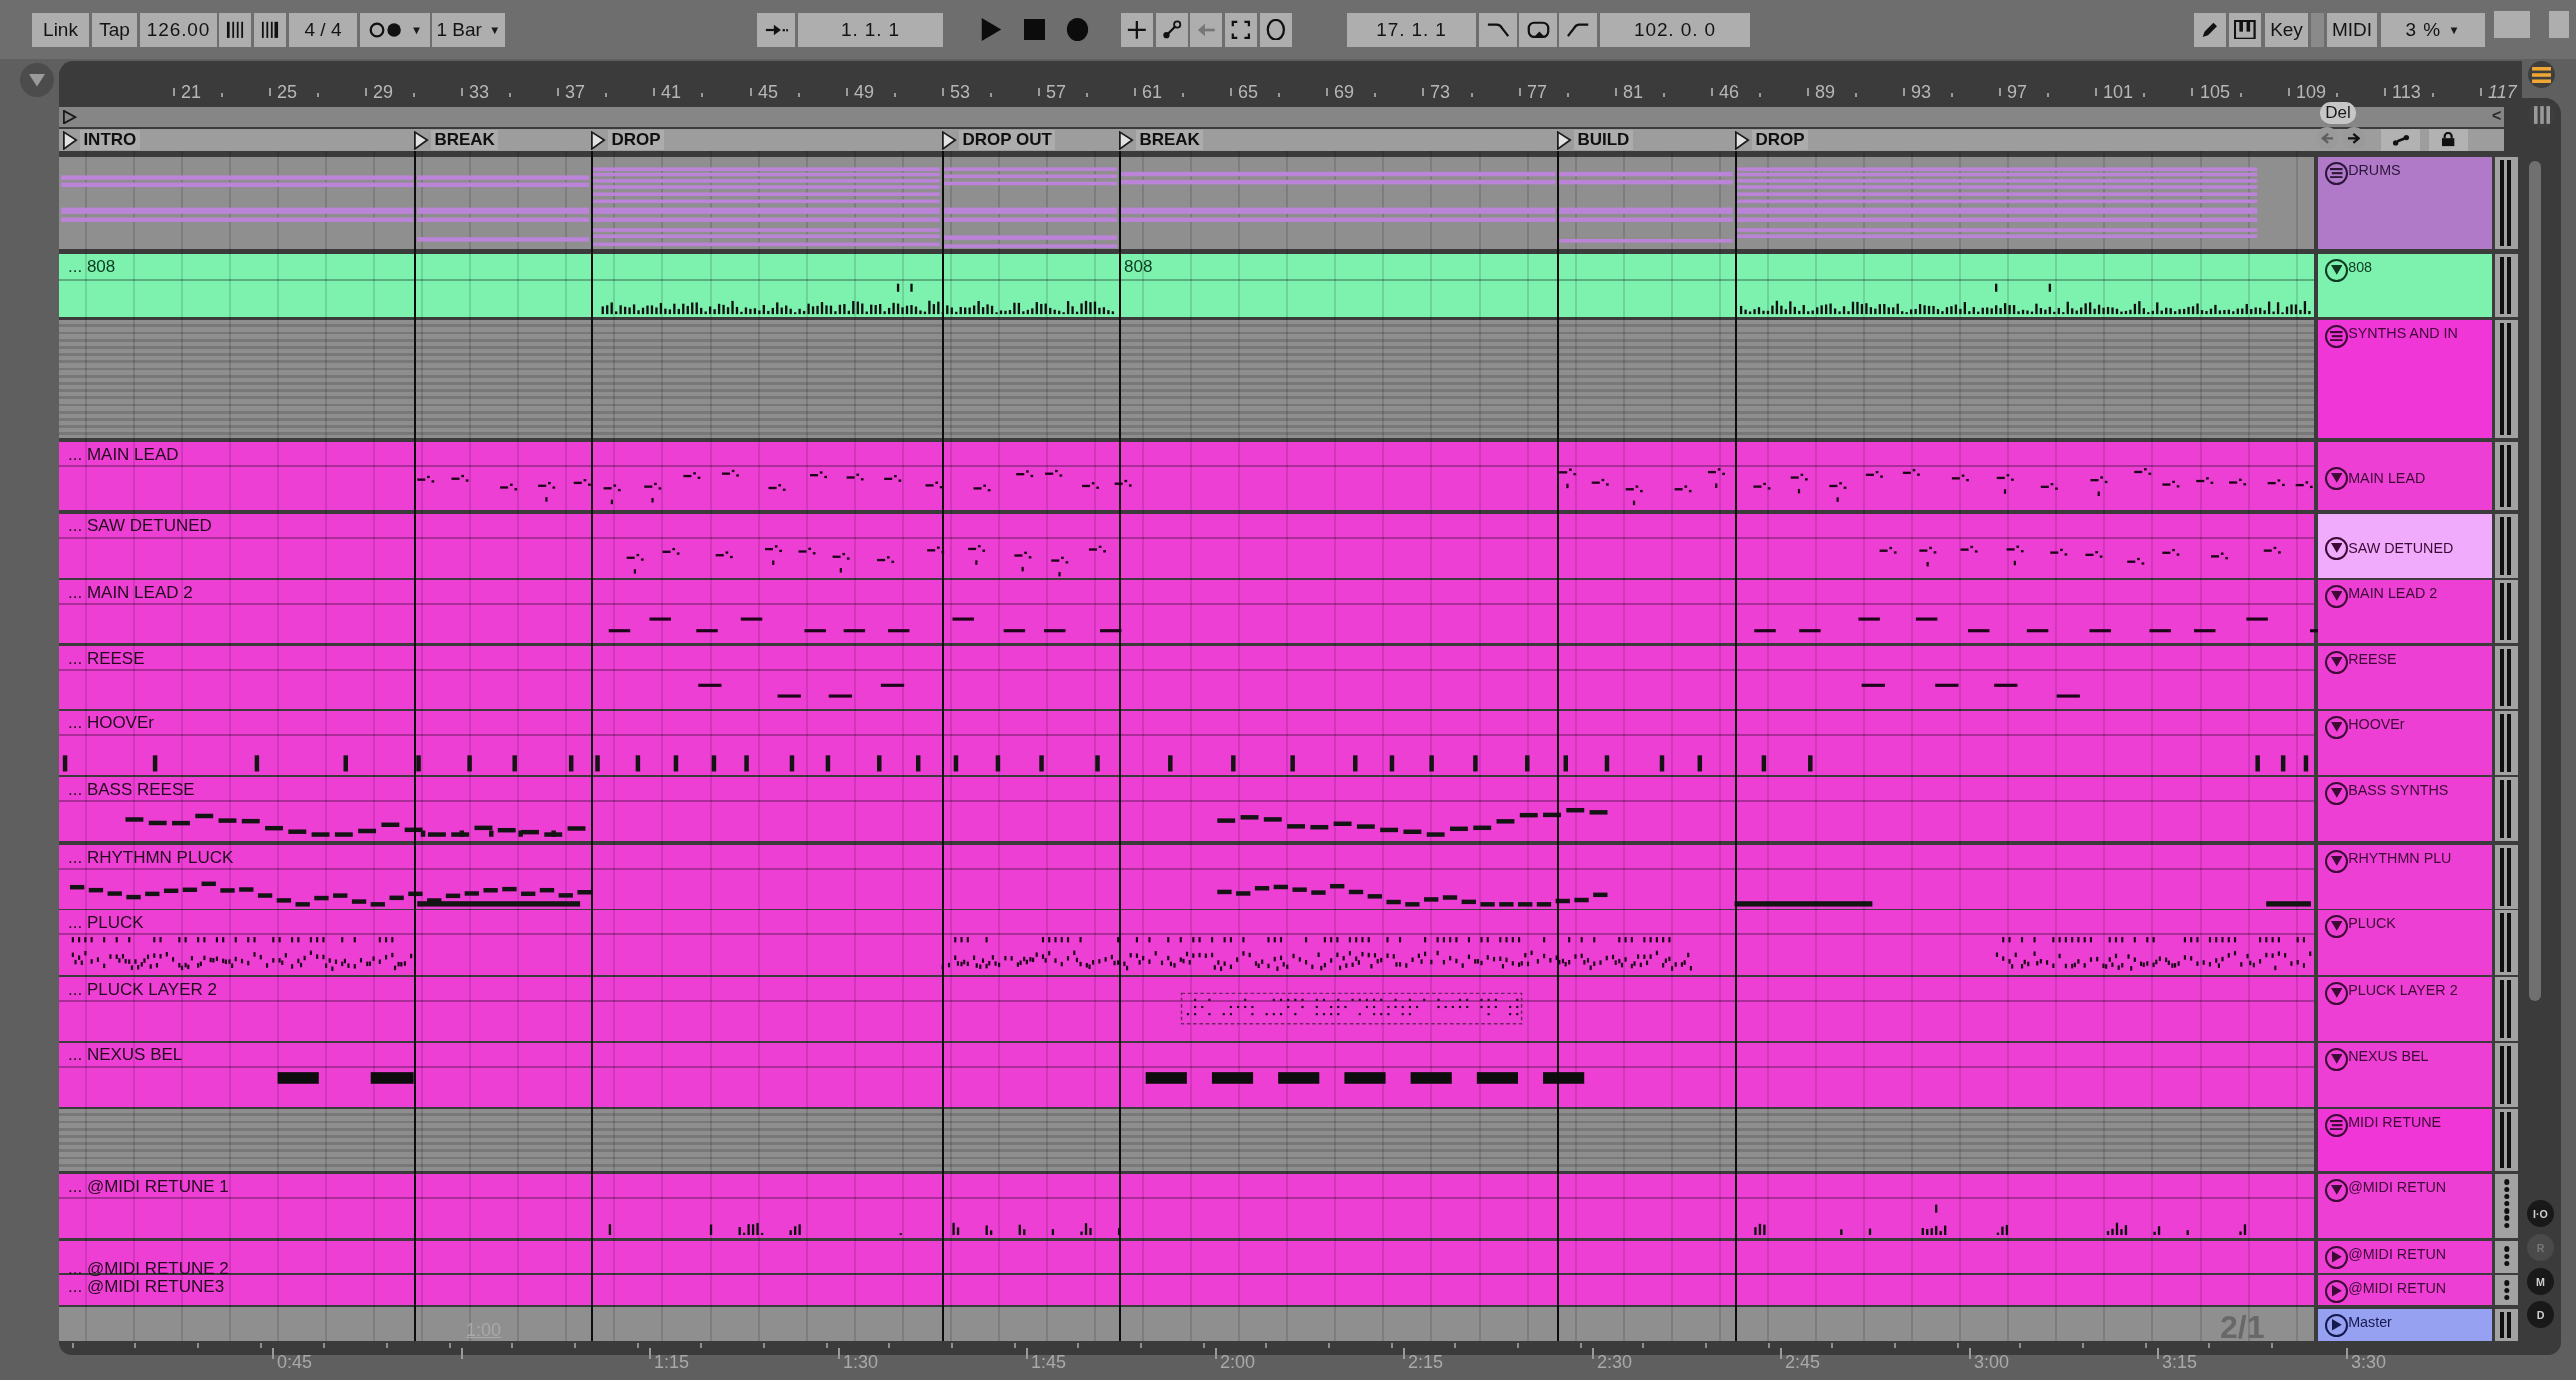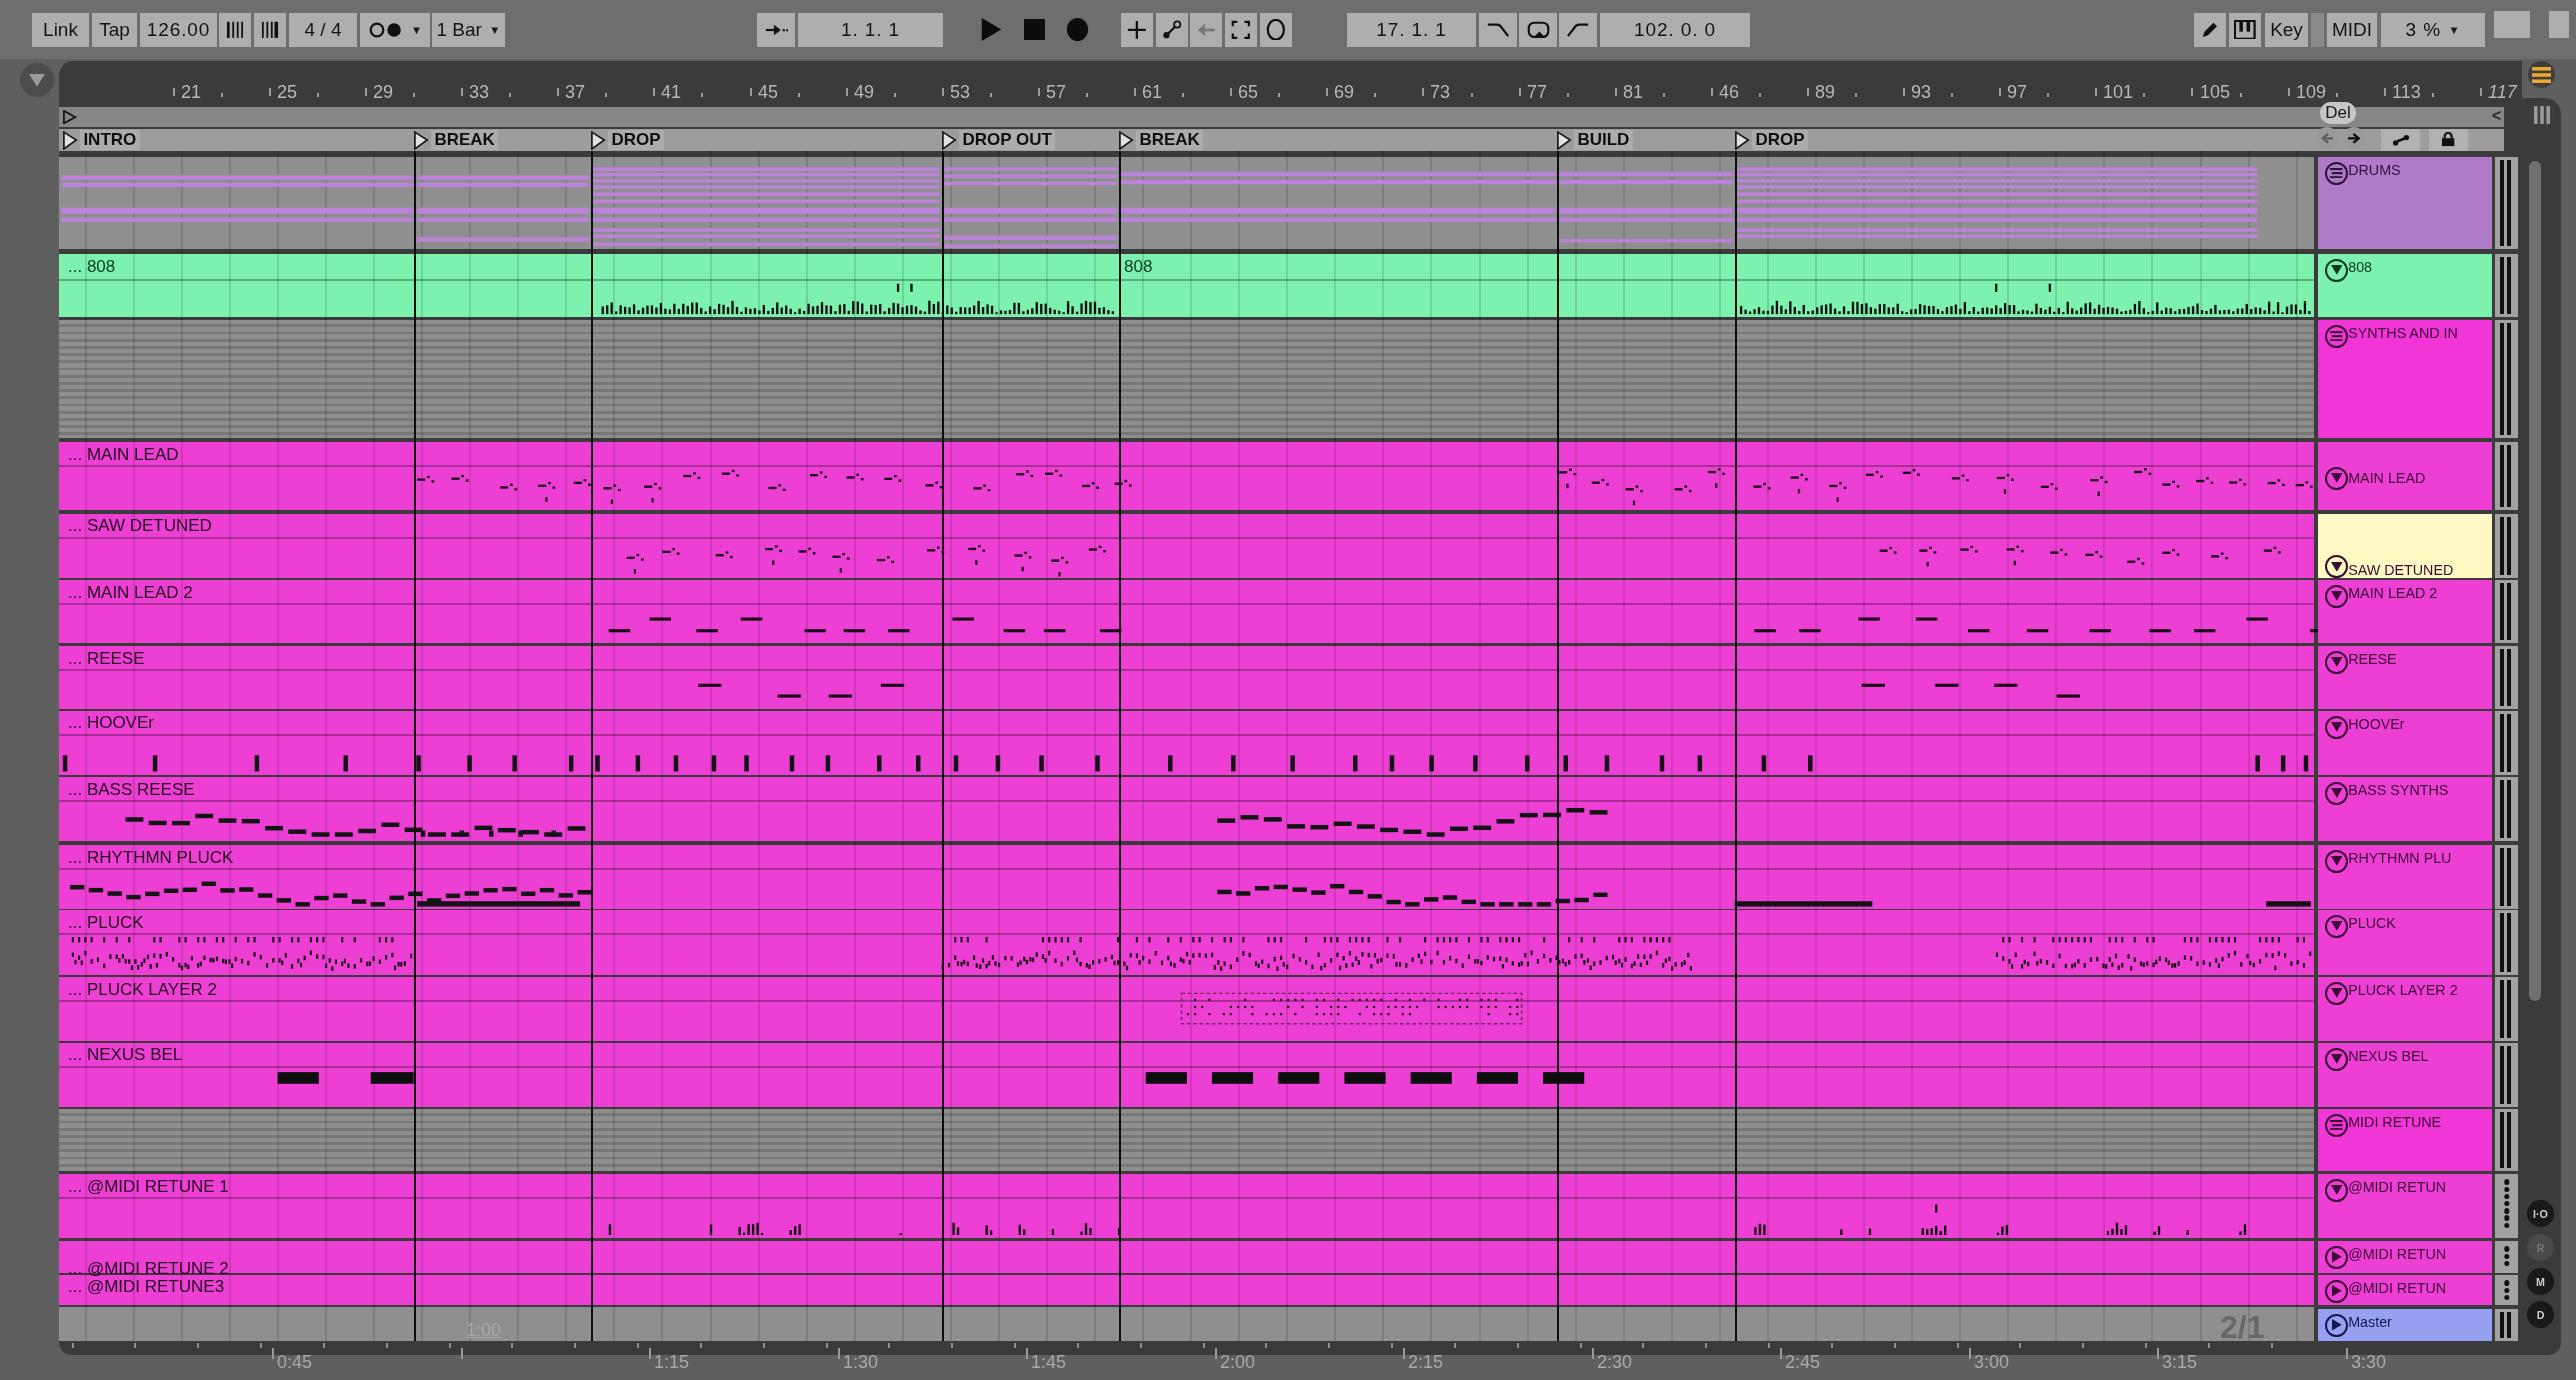--- a/index.html
+++ b/index.html
@@ -1698,21 +1698,21 @@
         <svg width="11.6" height="9.8" viewBox="0 0 13 11">
           <path d="M0 0 H13 L6.5 11 Z" fill="currentColor"></path>
         </svg>
       </div>
       <div class="tname">MAIN LEAD</div>
     </div>
     <div class="abs" style="position: absolute; left: 2495px; top: 442px; width: 23px; height: 68px; background: rgb(162, 162, 162); z-index: 7;">
       <div class="mbar" style="left:4.5px"></div>
       <div class="mbar" style="left:11.6px"></div>
     </div>
-    <div class="abs" style="position: absolute; left: 2318px; top: 514px; width: 174px; height: 64px; background: #fef9c3; color: rgb(60, 10, 53); z-index: 7; display: flex; align-items: flex-end; padding: 4.5px 3.6px 0px 7.2px; box-sizing: border-box;">
+    <div class="abs" style="position: absolute; left: 2318px; top: 514px; width: 174px; height: 64px; background: #f0abfc; color: rgb(60, 10, 53); z-index: 7; display: flex; align-items: center; padding: 4.5px 3.6px 0px 7.2px; box-sizing: border-box;">
       <div class="circ">
         <svg width="11.6" height="9.8" viewBox="0 0 13 11">
           <path d="M0 0 H13 L6.5 11 Z" fill="currentColor"></path>
         </svg>
       </div>
       <div class="tname">SAW DETUNED</div>
     </div>
     <div class="abs" style="position: absolute; left: 2495px; top: 514px; width: 23px; height: 64px; background: rgb(162, 162, 162); z-index: 7;">
       <div class="mbar" style="left:4.5px"></div>
       <div class="mbar" style="left:11.6px"></div>

